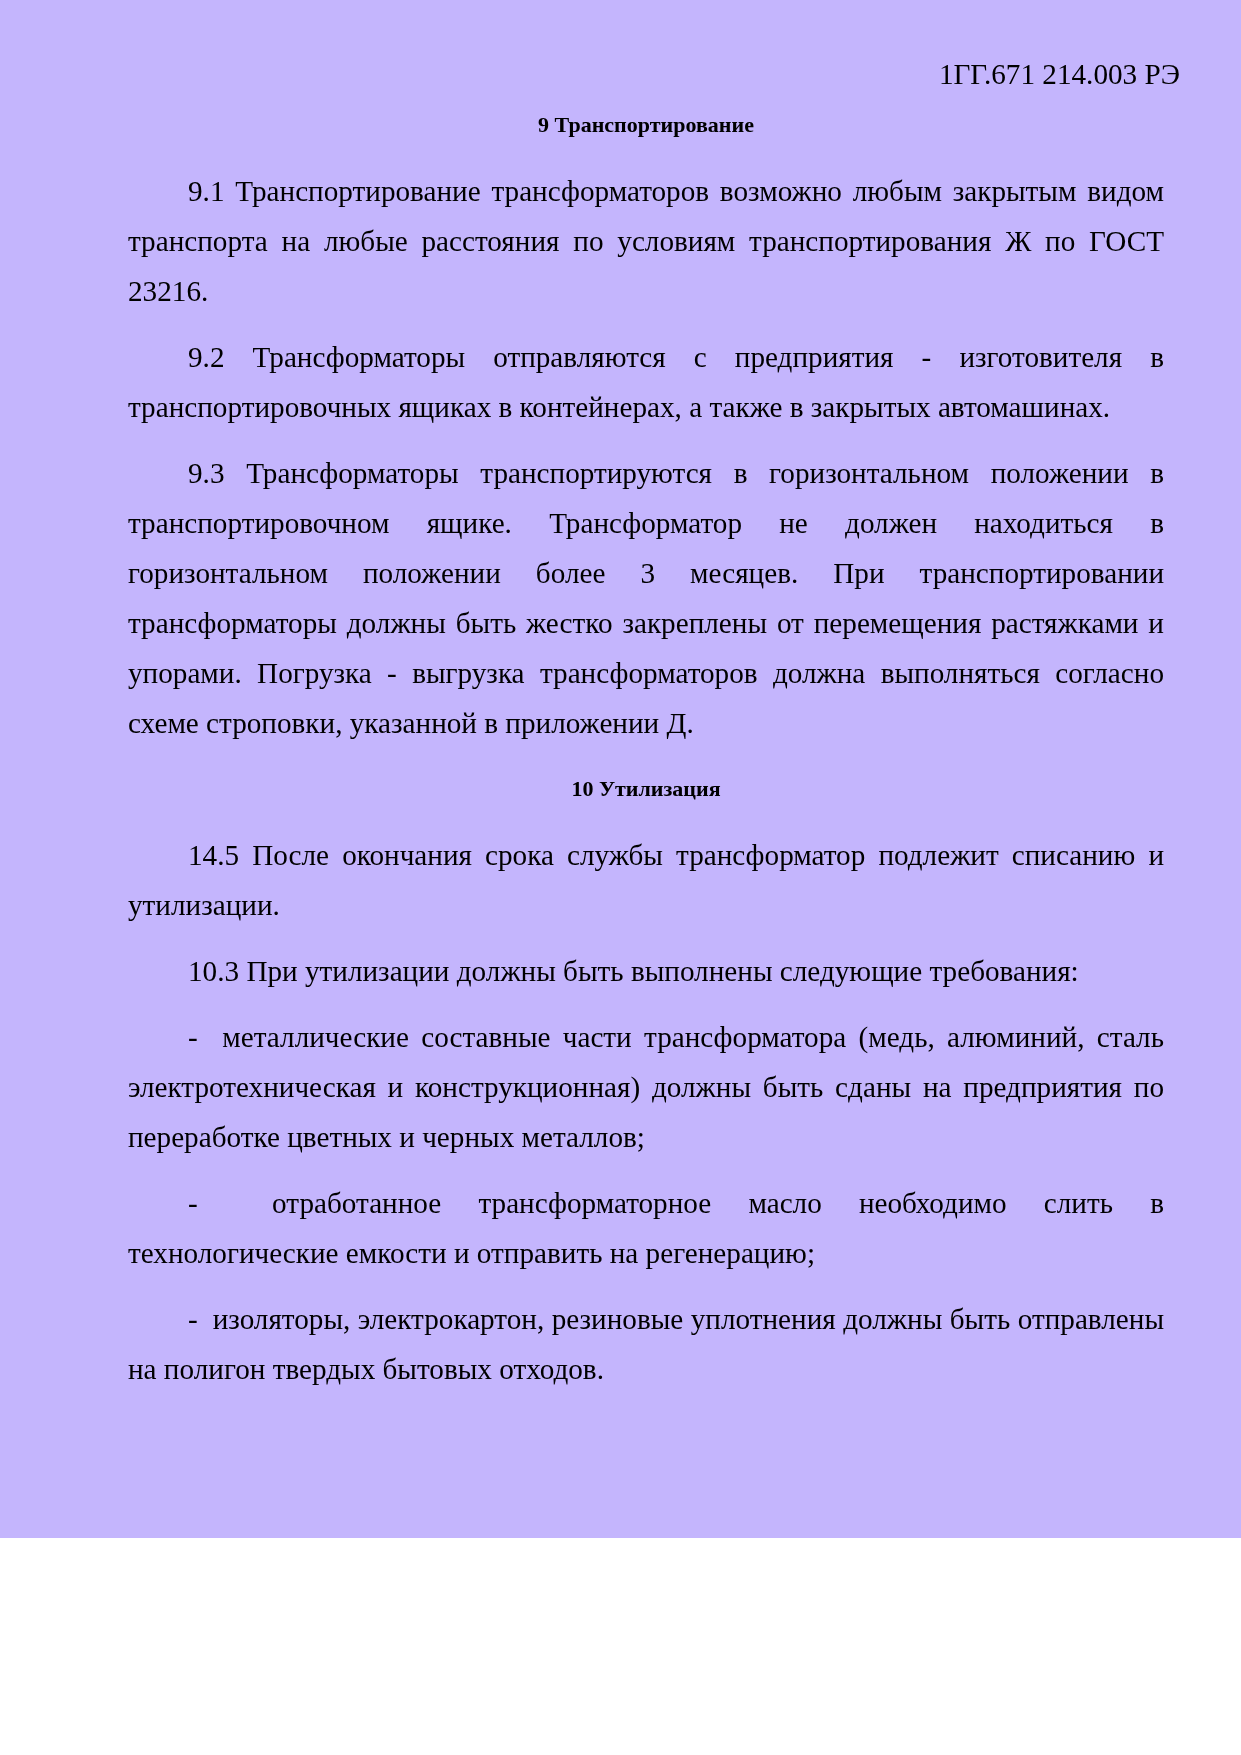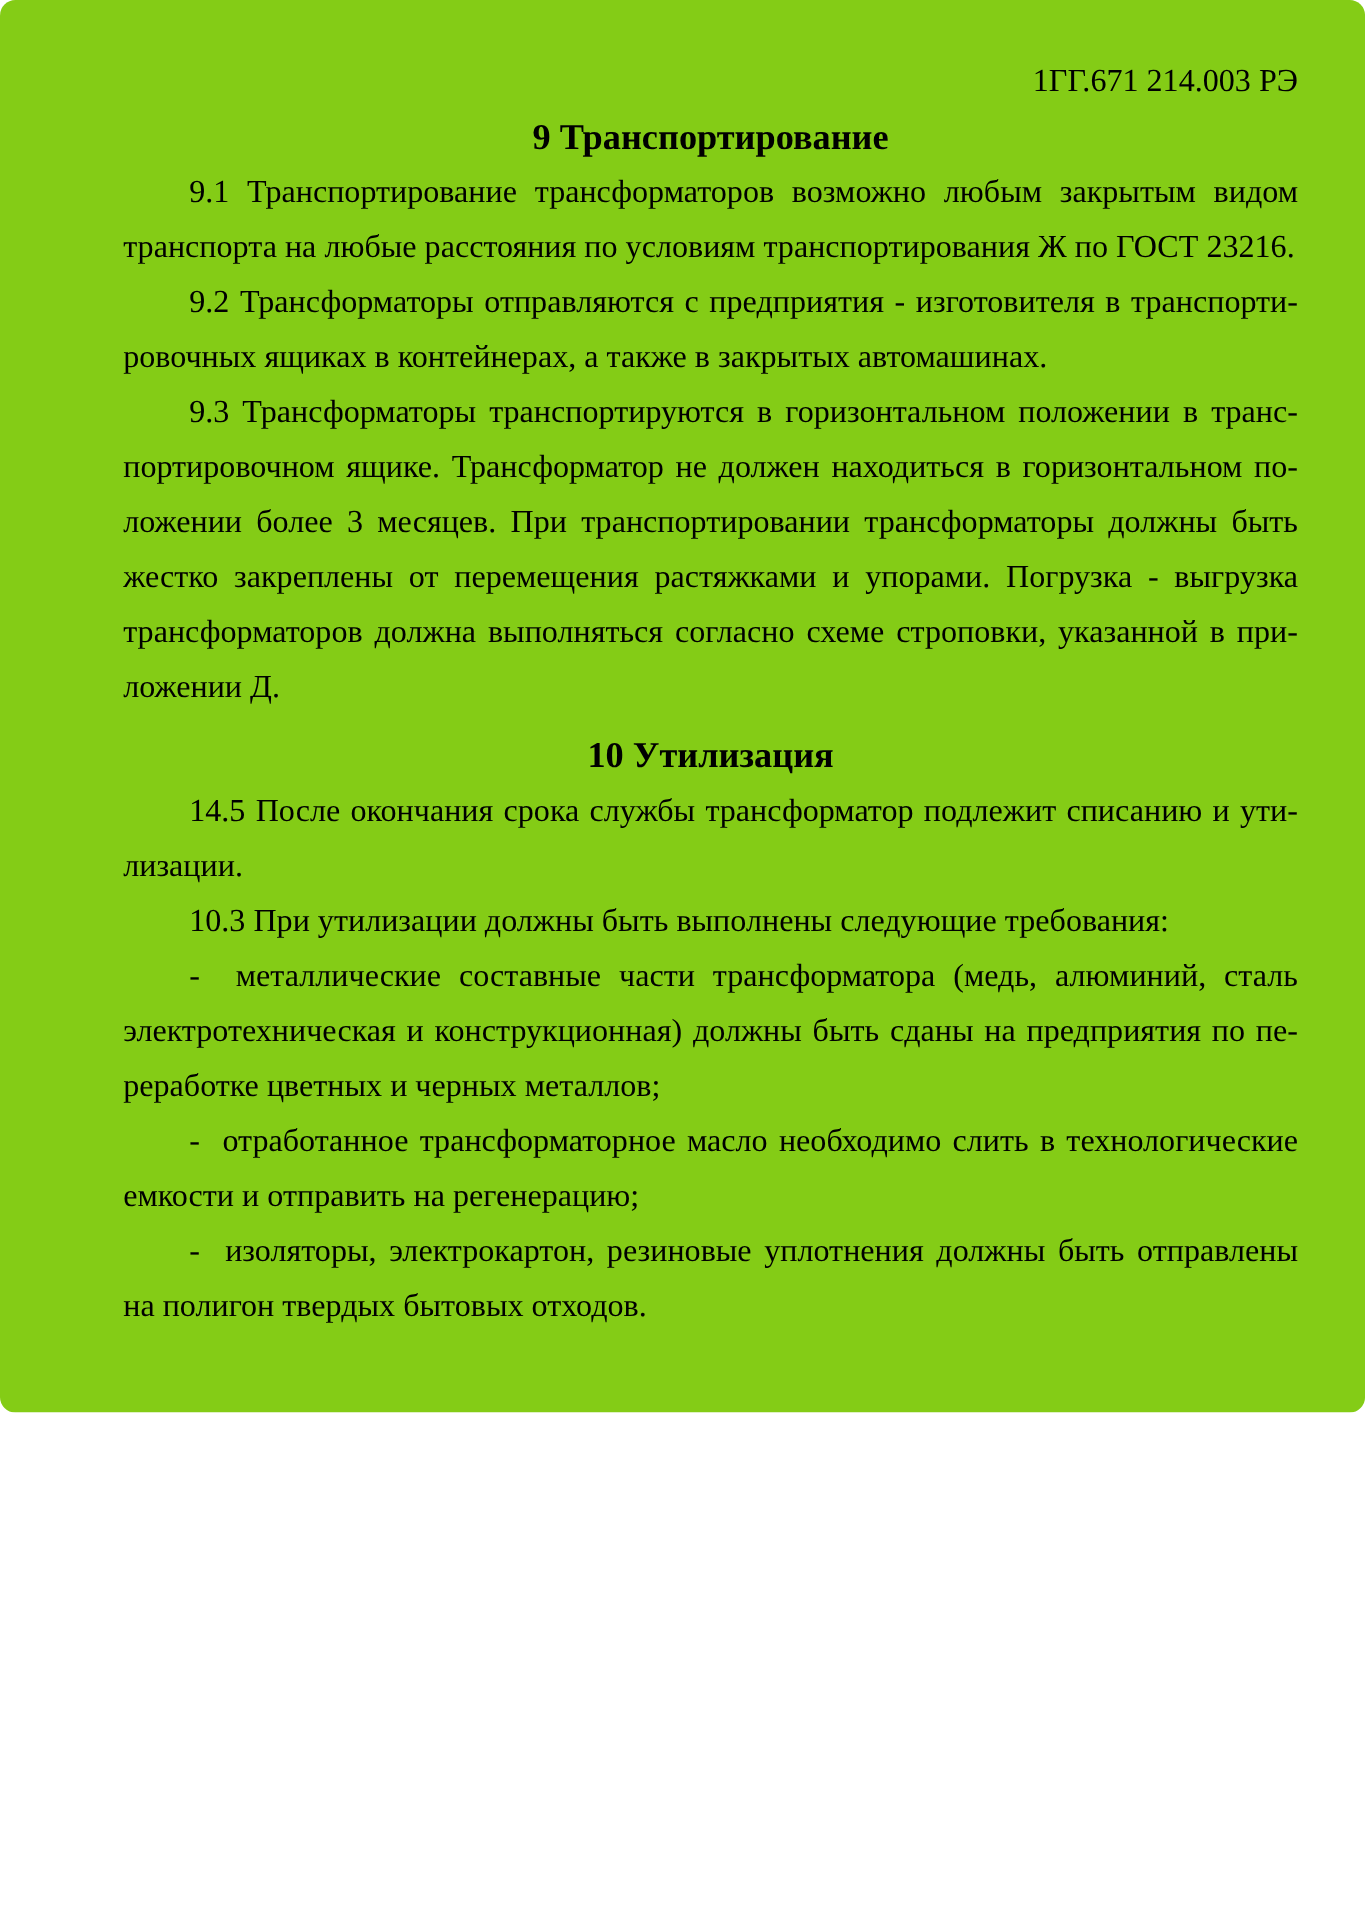--- a/index.html
+++ b/index.html
@@ -3,50 +3,49 @@
 <meta charset="utf-8">
 <style>
   html, body {
     margin: 0;
     padding: 0;
     background: #ffffff;
   }
   .page {
     position: relative;
     width: 1241px;
-    height: 1284px;
+    height: 1538px;
     box-sizing: border-box;
     padding: 49px 61px 0 112px;
-    background: #84cc16;
+    background: #c4b5fd;
     color: #000000;
     font-family: "Liberation Serif", "DejaVu Serif", serif;
     font-size: 29.2px;
     line-height: 50px;
     overflow: hidden;
-    border-radius: 14px;
   }
   .doc-code {
     text-align: right;
     white-space: nowrap;
   }
   .section-heading {
     font-weight: bold;
     text-align: center;
-    font-size: 33px;
+    font-size: 22px;
     line-height: 50px;
     margin: 0;
   }
   .section-heading.first {
     margin-top: 1px;
   }
   .section-heading.second {
     margin-top: 12px;
   }
   .para {
-    margin: 0;
+    margin: 16px;
     text-align: justify;
     text-indent: 60px;
     hyphens: manual;
     -webkit-hyphens: manual;
   }
   .page-number {
     position: absolute;
     top: 1651px;
     right: 58px;
     line-height: 50px;

